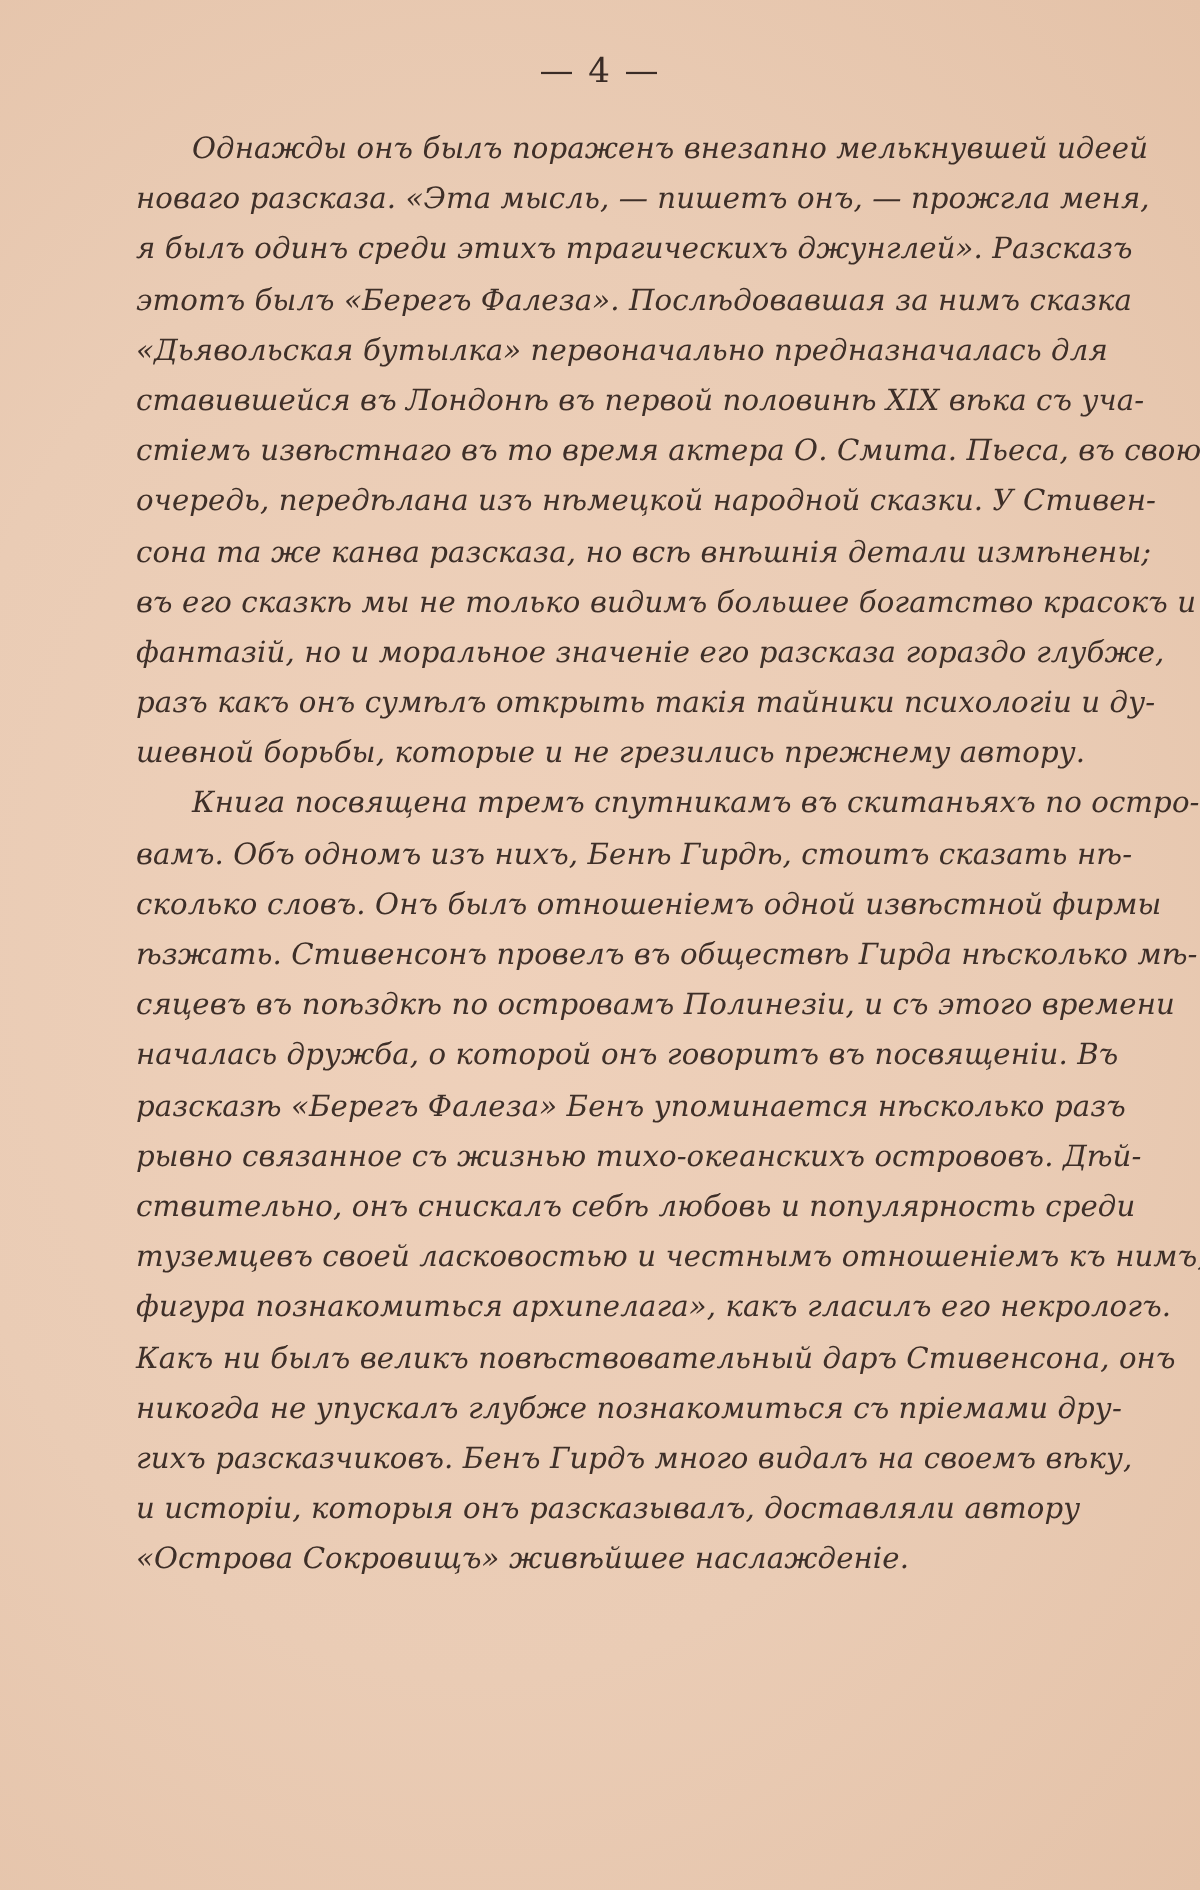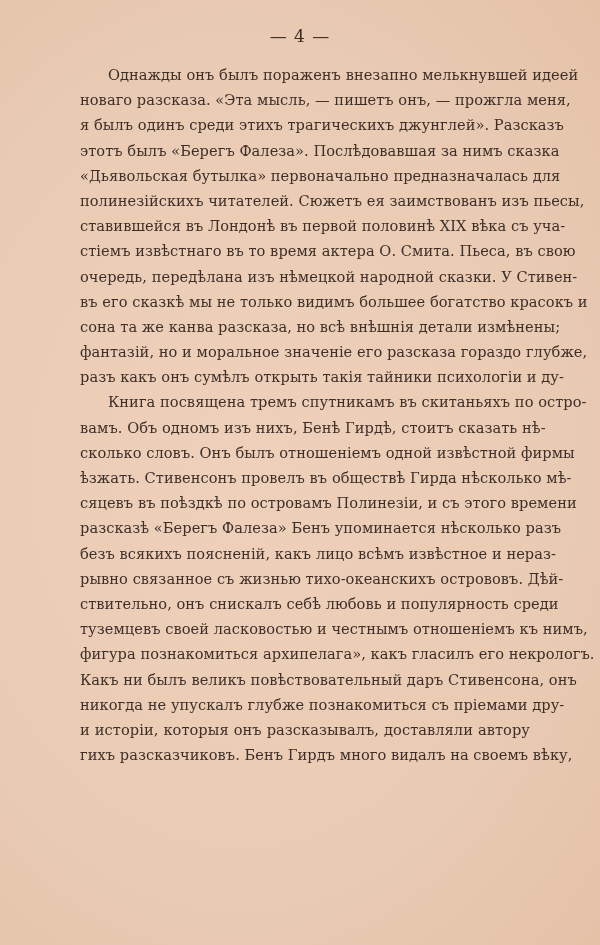--- a/index.html
+++ b/index.html
@@ -28,23 +28,24 @@
     top: 26px;
     left: 0;
     width: 600px;
     text-align: center;
     font-size: 17px;
     letter-spacing: 1px;
     color: #3a2c26;
   }
   .text-block {
     position: absolute;
-    left: 80px;
+    left: 68px;
     top: 62px;
     width: 450px;
+    font-style: italic;
   }
   .line {
     display: block;
     height: 25.2px;
     line-height: 25.2px;
     font-size: 14.6px;
     white-space: nowrap;
     text-align: justify;
     text-align-last: justify;
     letter-spacing: 0.05px;
@@ -65,41 +66,42 @@
 <div class="page">
   <div class="page-number">— 4 —</div>
 
   <div class="text-block">
     <div>
       <span class="line indent">Однажды онъ былъ пораженъ внезапно мелькнувшей идеей</span>
       <span class="line">новаго разсказа. «Эта мысль, — пишетъ онъ, — прожгла меня,</span>
       <span class="line">я былъ одинъ среди этихъ трагическихъ джунглей». Разсказъ</span>
       <span class="line">этотъ былъ «Берегъ Фалеза». Послѣдовавшая за нимъ сказка</span>
       <span class="line">«Дьявольская бутылка» первоначально предназначалась для</span>
-      <span class="line">полинезійскихъ читателей. Сюжетъ ея заимствованъ изъ пьесы,</span>
       <span class="line">ставившейся въ Лондонѣ въ первой половинѣ XIX вѣка съ уча-</span>
       <span class="line">стіемъ извѣстнаго въ то время актера О. Смита. Пьеса, въ свою</span>
       <span class="line">очередь, передѣлана изъ нѣмецкой народной сказки. У Стивен-</span>
+      <span class="line">сона та же канва разсказа, но всѣ внѣшнія детали измѣнены;</span>
       <span class="line">въ его сказкѣ мы не только видимъ большее богатство красокъ и</span>
-      <span class="line">сона та же канва разсказа, но всѣ внѣшнія детали измѣнены;</span>
       <span class="line">фантазій, но и моральное значеніе его разсказа гораздо глубже,</span>
       <span class="line">разъ какъ онъ сумѣлъ открыть такія тайники психологіи и ду-</span>
+      <span class="line last">шевной борьбы, которые и не грезились прежнему автору.</span>
     </div>
     <div class="para-gap"></div>
     <div>
       <span class="line indent">Книга посвящена тремъ спутникамъ въ скитаньяхъ по остро-</span>
       <span class="line">вамъ. Объ одномъ изъ нихъ, Бенѣ Гирдѣ, стоитъ сказать нѣ-</span>
       <span class="line">сколько словъ. Онъ былъ отношеніемъ одной извѣстной фирмы</span>
       <span class="line">ѣзжать. Стивенсонъ провелъ въ обществѣ Гирда нѣсколько мѣ-</span>
       <span class="line">сяцевъ въ поѣздкѣ по островамъ Полинезіи, и съ этого времени</span>
+      <span class="line">началась дружба, о которой онъ говоритъ въ посвященіи. Въ</span>
       <span class="line">разсказѣ «Берегъ Фалеза» Бенъ упоминается нѣсколько разъ</span>
-      <span class="line">безъ всякихъ поясненій, какъ лицо всѣмъ извѣстное и нераз-</span>
       <span class="line">рывно связанное съ жизнью тихо-океанскихъ острововъ. Дѣй-</span>
       <span class="line">ствительно, онъ снискалъ себѣ любовь и популярность среди</span>
       <span class="line">туземцевъ своей ласковостью и честнымъ отношеніемъ къ нимъ,</span>
       <span class="line">фигура познакомиться архипелага», какъ гласилъ его некрологъ.</span>
       <span class="line">Какъ ни былъ великъ повѣствовательный даръ Стивенсона, онъ</span>
       <span class="line">никогда не упускалъ глубже познакомиться съ пріемами дру-</span>
+      <span class="line">гихъ разсказчиковъ. Бенъ Гирдъ много видалъ на своемъ вѣку,</span>
       <span class="line">и исторіи, которыя онъ разсказывалъ, доставляли автору</span>
-      <span class="line">гихъ разсказчиковъ. Бенъ Гирдъ много видалъ на своемъ вѣку,</span>
+      <span class="line last">«Острова Сокровищъ» живѣйшее наслажденіе.</span>
     </div>
   </div>
 </div>
 
 </body></html>

